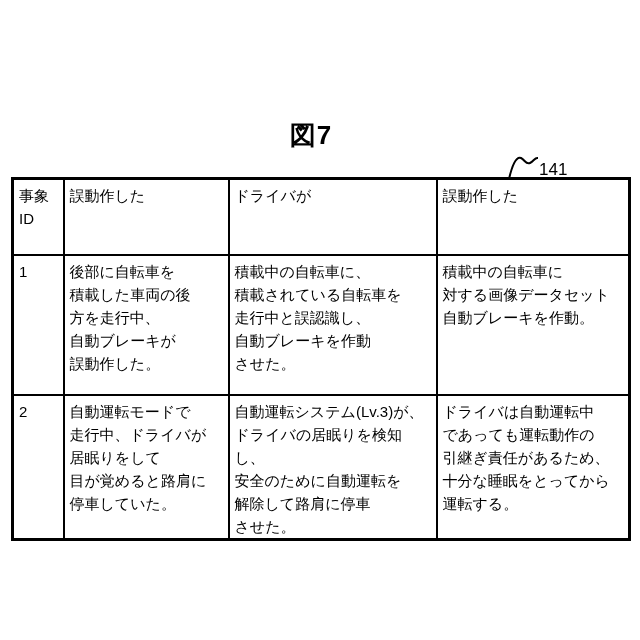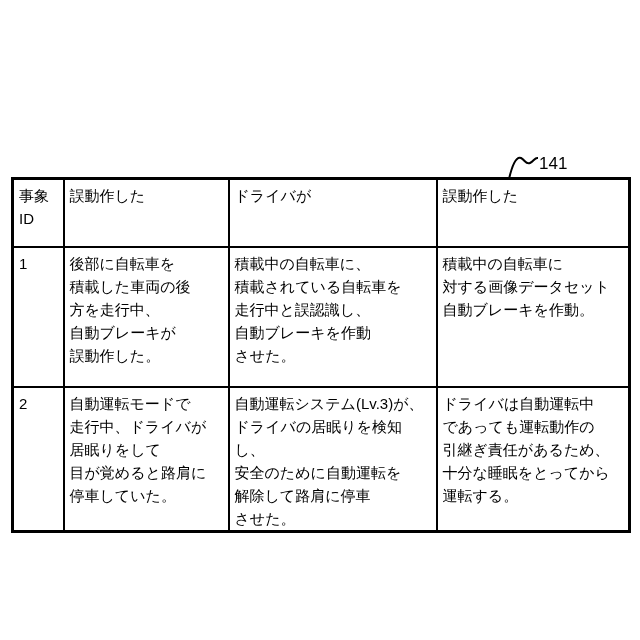--- a/index.html
+++ b/index.html
@@ -26,21 +26,21 @@
     text-align: center;
     font-size: 26px;
     font-weight: bold;
     letter-spacing: 1px;
   }
   .ref {
     position: absolute;
     left: 506px;
     top: 148px;
     display: flex;
-    align-items: center;
+    align-items: flex-end;
   }
   .ref .leader {
     display: block;
     margin-top: 1px;
   }
   .ref-num {
     font-size: 17px;
     line-height: 20px;
     margin-left: 1px;
   }
@@ -59,30 +59,31 @@
     border: 2px solid #000000;
     vertical-align: top;
     text-align: left;
     font-weight: normal;
     font-size: 15px;
     line-height: 23px;
     padding: 4px 4px 0 5px;
     white-space: pre-line;
     overflow: hidden;
   }
-  tr.header-row { height: 68px; }
+  tr.header-row { height: 76px; }
   tr.row-1 { height: 140px; }
   tr.row-2 { height: 133px; }
   td.id-cell { padding-left: 6px; padding-top: 6px; }
 </style>
 </head>
 <body>
 
 <div class="page">
 
+  <div class="fig-title">図7</div>
 
   <div class="ref">
     <svg class="leader" width="32" height="31" viewBox="0 0 32 31">
       <path d="M3,30 C6,17 10,7 15,9 C19,11 20,16 24,14 C28,12 29,8 32,9" fill="none" stroke="#000000" stroke-width="2" stroke-linecap="round"></path>
     </svg>
     <span class="ref-num">141</span>
   </div>
 
   <table class="fig-table">
     <colgroup>

